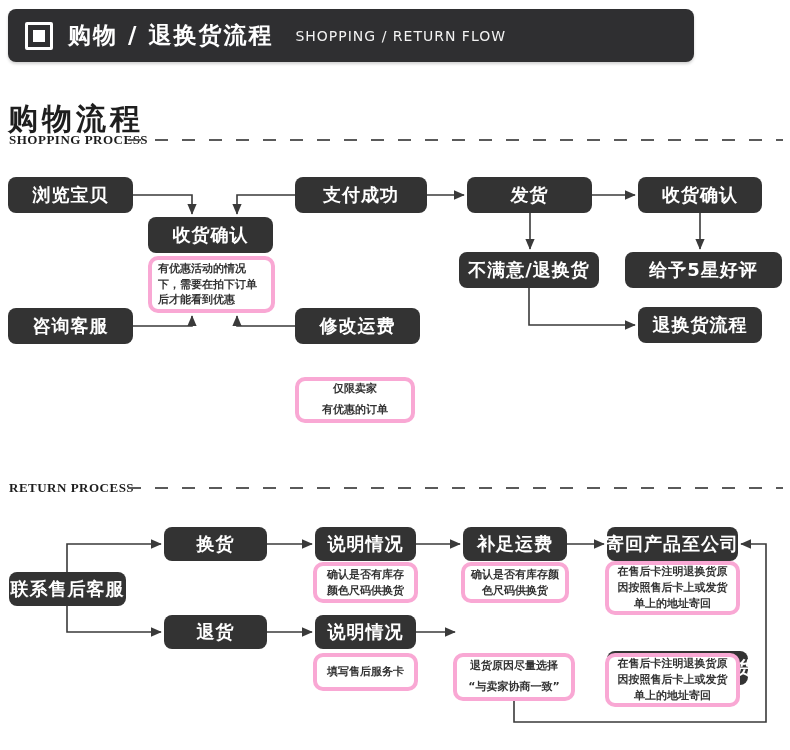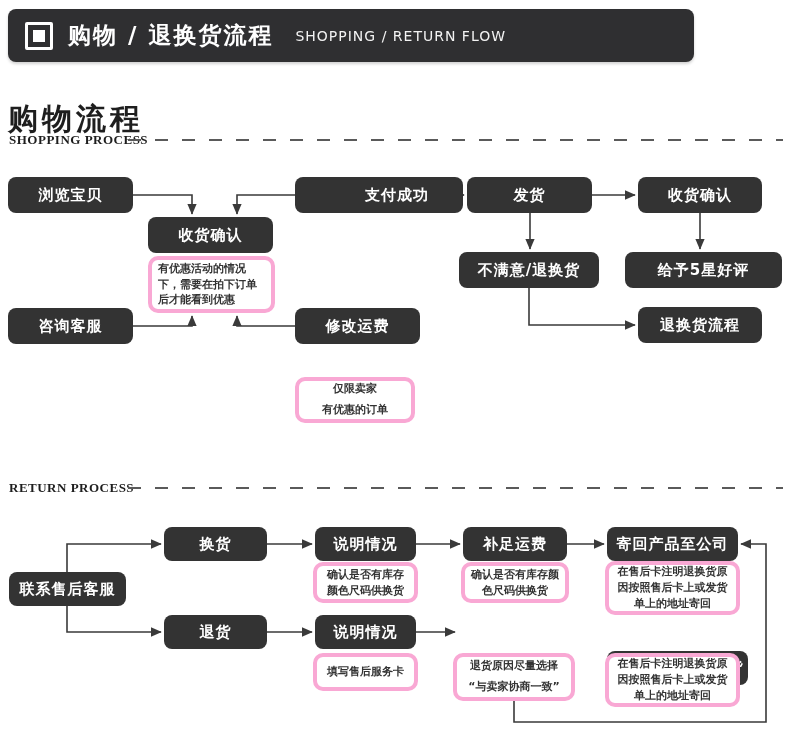--- a/index.html
+++ b/index.html
@@ -20,21 +20,21 @@
 
   
   .sec-zh{position:absolute;left:8px;font-size:30px;font-weight:bold;color:#1e1e1e;letter-spacing:4px;line-height:1;}
   .sec-en{position:absolute;left:9px;font-family:"Liberation Serif",serif;font-size:13px;font-weight:bold;
           color:#1e1e1e;letter-spacing:0.5px;line-height:1;}
   .dashline{position:absolute;height:2px;
             background:repeating-linear-gradient(90deg,#5a5a5a 0 13px,transparent 13px 27px);}
 
   
   .nbox{position:absolute;height:36px;background:#333333;color:#ffffff;border-radius:8px;
-        display:flex;align-items:center;justify-content:center;font-size:15px;font-weight:bold;
+        display:flex;align-items:center;justify-content:center;font-size:18px;font-weight:bold;
         letter-spacing:1px;white-space:nowrap;z-index:2;}
   .nbox.r2{height:34px;}
   .note{position:absolute;background:#ffffff;border:4px solid #f9a8d4;border-radius:10px;color:#333333;
         font-size:11px;font-weight:bold;line-height:1.45;display:flex;flex-direction:column;
         align-items:center;justify-content:center;text-align:center;padding:3px 6px;box-sizing:border-box;z-index:2;}
   .note.left{text-align:left;align-items:flex-start;}
   .note .nl{display:block;}
   .note.gap .nl{line-height:1.9;}
 
   .connectors{position:absolute;left:0;top:0;z-index:1;}
@@ -84,21 +84,21 @@
     <path class="cline" marker-end="url(#ah)" d="M567,544 H604"></path>
     <path class="cline" marker-end="url(#ah)" d="M267,632 H312"></path>
     <path class="cline" marker-end="url(#ah)" d="M416,632 H455"></path>
     <path class="cline" marker-end="url(#ah)" d="M514,701 V722 H766 V544 H741"></path>
   </svg>
 
   <div class="nbox" style="left:8px;top:177px;width:125px;">浏览宝贝</div>
   <div class="nbox" style="left:148px;top:217px;width:125px;">收货确认</div>
   <div class="note left" style="left:148px;top:256px;width:127px;height:57px;">有优惠活动的情况下，需要在拍下订单后才能看到优惠</div>
   <div class="nbox" style="left:8px;top:308px;width:125px;">咨询客服</div>
-  <div class="nbox" style="left:295px;top:177px;width:132px;padding-left:36px;">支付成功</div>
+  <div class="nbox" style="left:295px;top:177px;width:132px;">支付成功</div>
   <div class="nbox" style="left:295px;top:308px;width:125px;">修改运费</div>
   <div class="note gap" style="left:295px;top:349px;width:120px;height:46px;margin-top:28px;">
     <span class="nl">仅限卖家</span>
     <span class="nl">有优惠的订单</span>
   </div>
   <div class="nbox" style="left:467px;top:177px;width:125px;">发货</div>
   <div class="nbox" style="left:459px;top:252px;width:140px;">不满意/退换货</div>
   <div class="nbox" style="left:638px;top:177px;width:124px;">收货确认</div>
   <div class="nbox" style="left:625px;top:252px;width:157px;">给予5星好评</div>
   <div class="nbox" style="left:638px;top:307px;width:124px;">退换货流程</div>

